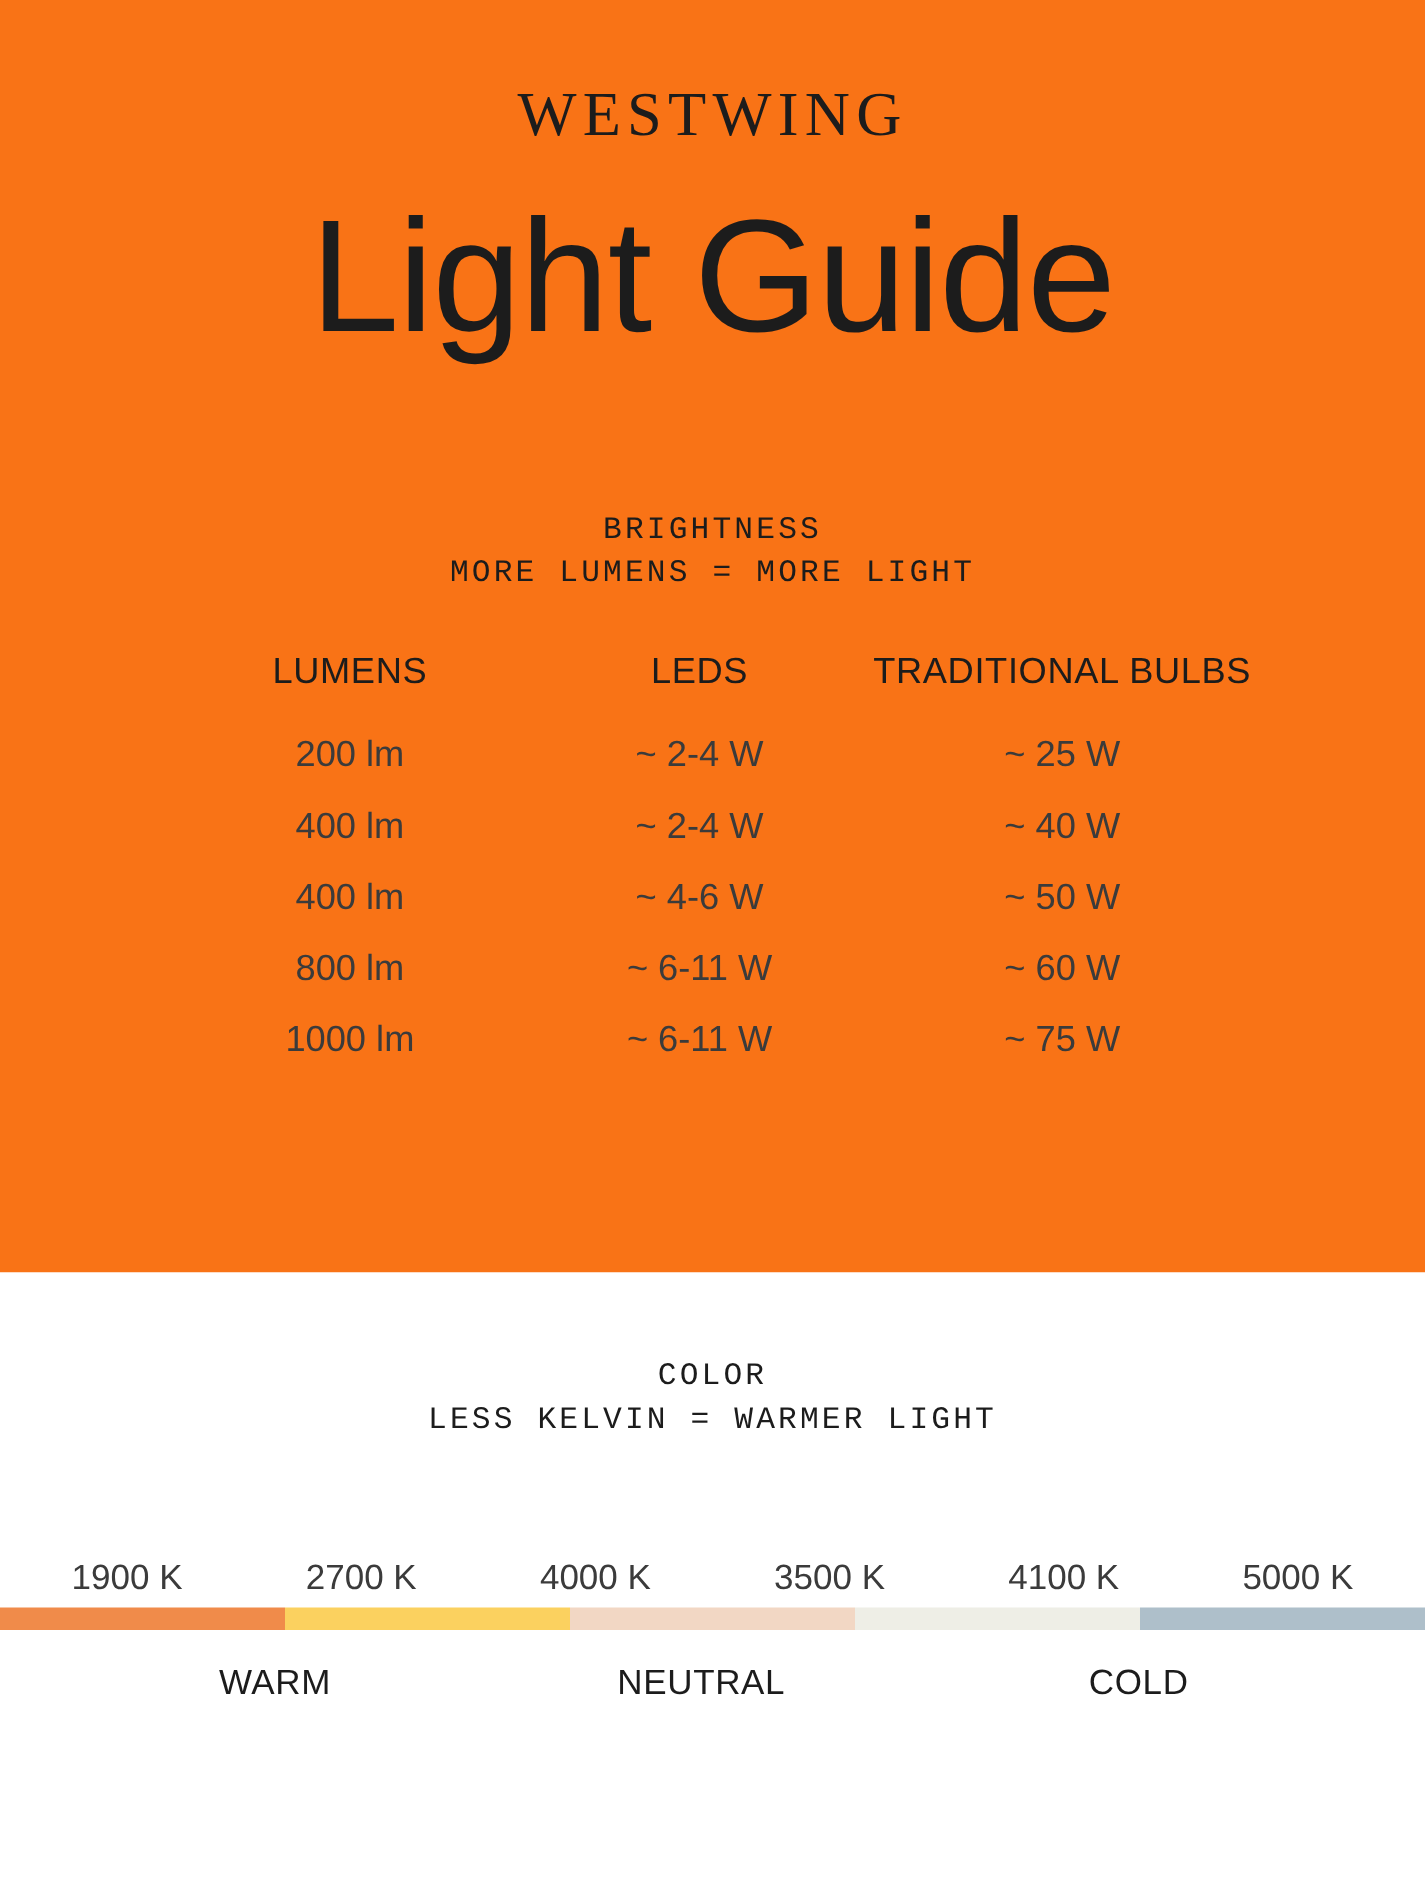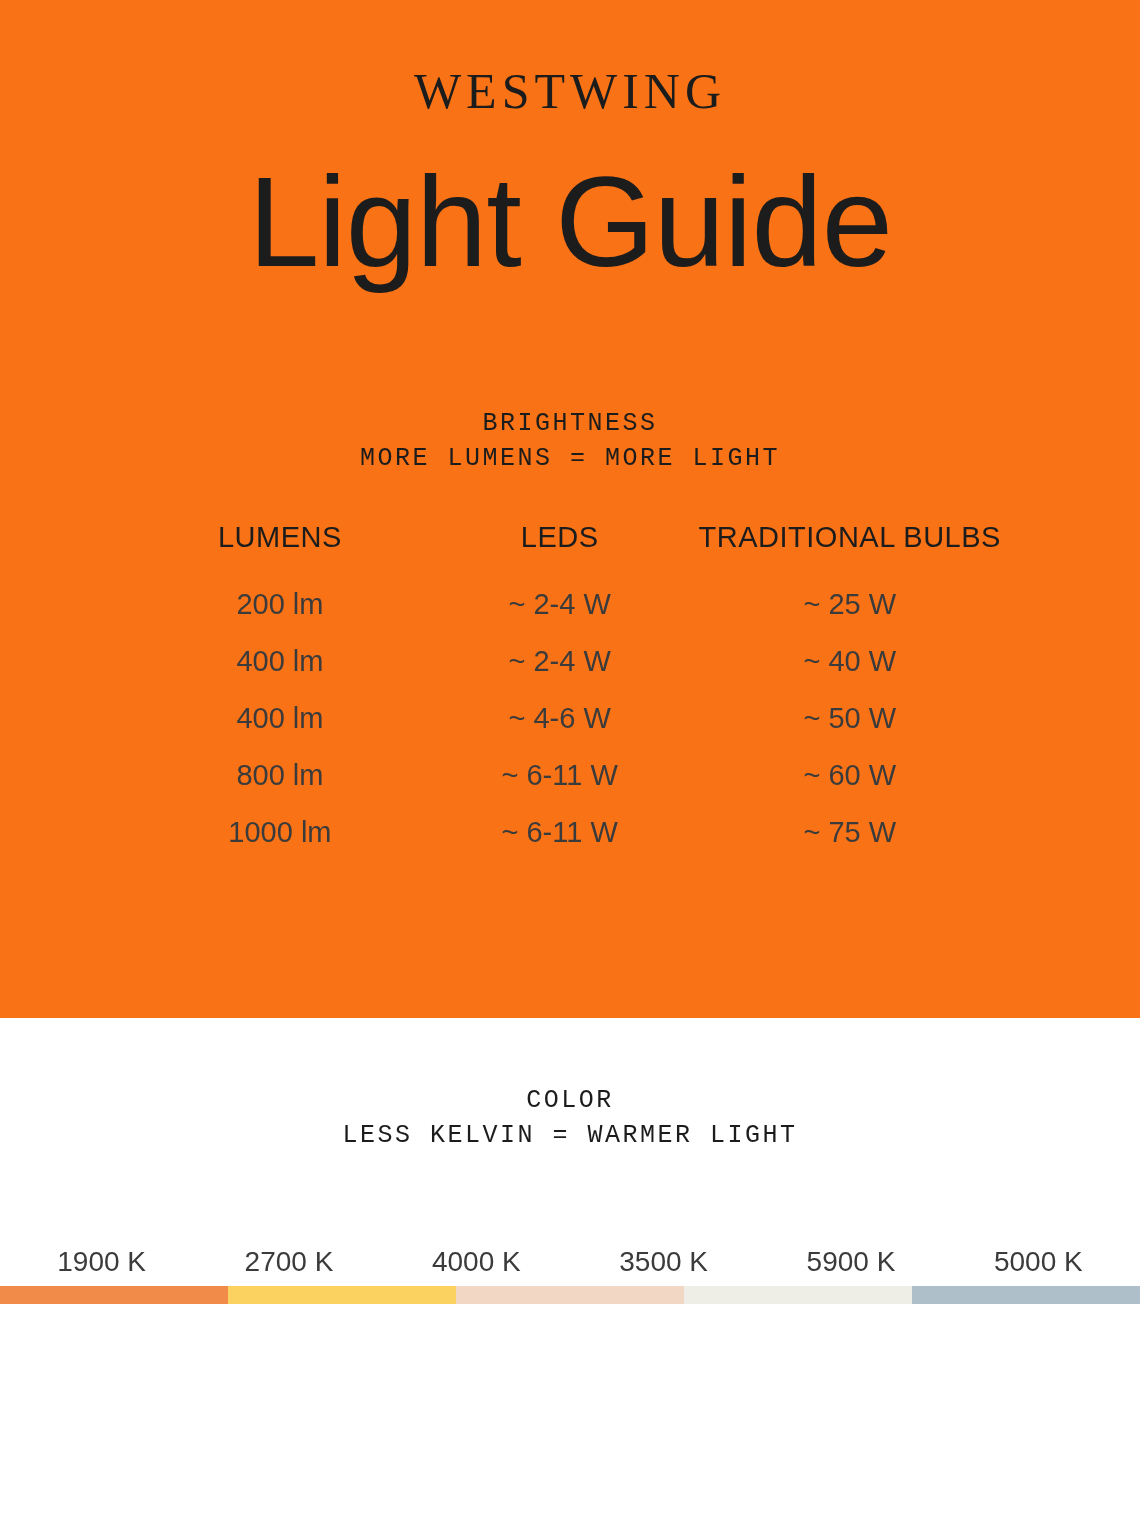--- a/index.html
+++ b/index.html
@@ -194,27 +194,32 @@
     <div class="color-block">
       <div class="mono-heading">COLOR</div>
       <div class="mono-heading">LESS KELVIN = WARMER LIGHT</div>
     </div>
 
     <div class="kelvin-row">
       <div class="kelvin-label">1900 K</div>
       <div class="kelvin-label">2700 K</div>
       <div class="kelvin-label">4000 K</div>
       <div class="kelvin-label">3500 K</div>
-      <div class="kelvin-label">5900 K</div>
+      <div class="kelvin-label">4100 K</div>
       <div class="kelvin-label">5000 K</div>
     </div>
 
     <div class="gradient-bar">
       <div class="gradient-seg" style="background: rgb(240, 139, 74);"></div>
       <div class="gradient-seg" style="background: rgb(251, 209, 95);"></div>
       <div class="gradient-seg" style="background: rgb(242, 215, 196);"></div>
       <div class="gradient-seg" style="background: rgb(238, 238, 230);"></div>
       <div class="gradient-seg" style="background: rgb(174, 191, 202);"></div>
     </div>
 
+    <div class="temp-row">
+      <div class="temp-label temp-warm">WARM</div>
+      <div class="temp-label temp-neutral">NEUTRAL</div>
+      <div class="temp-label temp-cold">COLD</div>
+    </div>
 
   </div>
 </div>
 
 </body></html>

